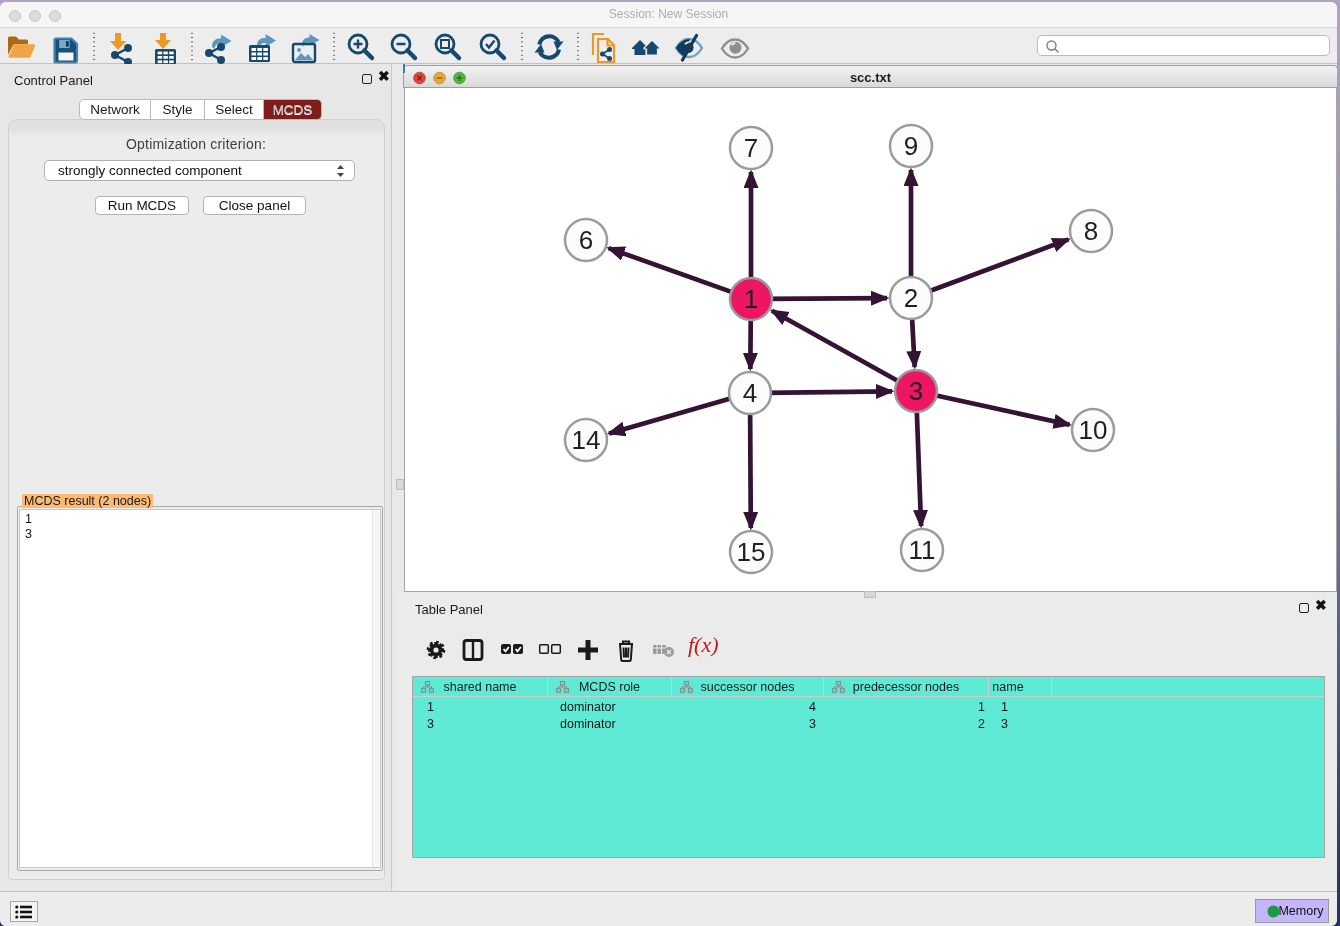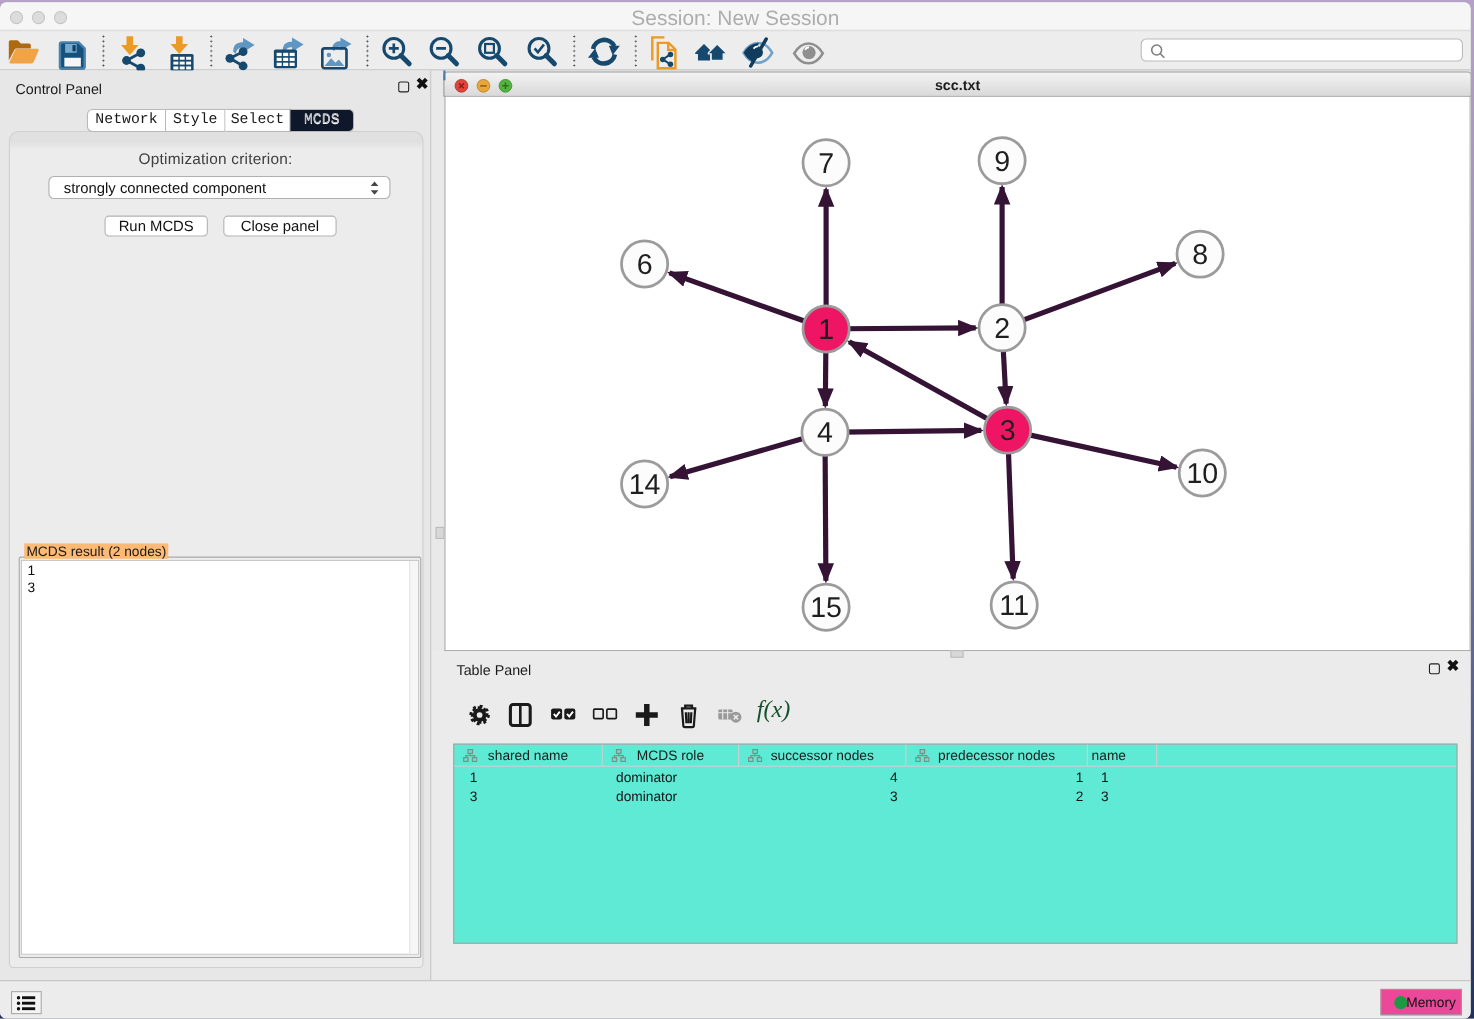--- a/index.html
+++ b/index.html
@@ -1,37 +1,37 @@
 <!DOCTYPE html>
 <html><head>
 <meta charset="utf-8">
 <style>
   * { margin:0; padding:0; box-sizing:border-box; }
   html,body { width:1340px; height:926px; overflow:hidden; }
   body { font-family:"Liberation Sans", sans-serif; background:linear-gradient(#b3a2c6 0%, #9a91b4 30%, #5f6790 65%, #22325a 100%); }
   #win { position:absolute; left:0; top:2px; width:1337px; height:924px; background:#e9e9e9; border-radius:6px 6px 6px 6px; overflow:hidden; }
   #titlebar { position:absolute; left:0; top:0; width:100%; height:26px; background:#f6f6f6; border-bottom:1px solid #d9d9d9; }
   .tl { position:absolute; top:8px; width:12px; height:12px; border-radius:50%; background:#dcdcdc; border:1px solid #c5c5c5; }
-  #wtitle { position:absolute; top:5px; left:0; width:100%; text-align:center; font-size:19px; color:#adadad; }
+  #wtitle { position:absolute; top:5px; left:0; width:100%; text-align:center; font-size:12px; color:#adadad; }
   #toolbar { position:absolute; left:0; top:27px; width:100%; height:35px; background:#ededed; border-bottom:1px solid #c2c2c2; }
   .sep { position:absolute; top:2px; height:31px; width:2px; background-image:radial-gradient(circle, #585858 0.8px, rgba(0,0,0,0) 1px); background-size:2px 4.4px; }
   .ticon { position:absolute; top:2px; }
   #searchbox { position:absolute; left:1037px; top:6px; width:293px; height:21px; background:#fff; border:1px solid #bbb; border-radius:5px; }
 
   
   #cpanel { position:absolute; left:0; top:62px; width:392px; height:827px; background:#e7e7e7; border-right:1px solid #c9c9c9; }
   #cp-head { position:absolute; left:14px; top:9px; font-size:13px; color:#1b1b1b; }
   .floatsq { position:absolute; width:10px; height:10px; border:1.5px solid #222; border-radius:2px; }
   .closex { position:absolute; font-size:14px; font-weight:bold; color:#111; }
   #cp-pane { position:absolute; left:8px; top:55px; width:377px; height:761px; background:linear-gradient(#e0e0e0 0px, #e0e0e0 9px, #ececec 16px); border:1px solid #d0d0d0; border-radius:9px 9px 4px 4px; }
-  .tabseg { position:absolute; display:flex; font-size:13.5px;font-family:Liberation Mono, monospace; }
+  .tabseg { position:absolute; display:flex; font-size:13.5px; }
   .tabseg .t { background:#fff; border:1px solid #b9b9b9; border-left:none; color:#1a1a1a; text-align:center; line-height:20px; height:21px; }
   .tabseg .t.first { border-left:1px solid #b9b9b9; border-radius:5px 0 0 5px; }
   .tabseg .t.last { border-radius:0 5px 5px 0; }
-  .tabseg .t.sel { background:#0f172a; color:#bdbdbd; text-shadow:0 1px 0 #fff; }
+  .tabseg .t.sel { background:#7f1d1d; color:#bdbdbd; text-shadow:0 1px 0 #fff; }
   #optlabel { position:absolute; left:0; top:72px; width:392px; text-align:center; font-size:14px; letter-spacing:0.2px; color:#404040; }
   #dropdown { position:absolute; left:44px; top:96px; width:311px; height:21px; background:#fff; border:1px solid #b0b0b0; border-radius:5px; font-size:13.5px; color:#111; line-height:19px; padding-left:13px; }
   .btn { position:absolute; height:19px; background:#fff; border:1px solid #b3b3b3; border-radius:4px; font-size:13.5px; color:#111; text-align:center; line-height:17px; }
   #mcdsgroup { position:absolute; left:17px; top:442px; width:366px; height:365px; border:1px solid #a9a9a9; border-radius:2px; }
   #mcdslegend { position:absolute; left:22px; top:430px; background:#fdba74; font-size:12.5px; color:#1a1a1a; padding:0 2px; }
   #mcdstext { position:absolute; left:19px; top:445px; width:362px; height:359px; background:#fff; border:1px solid #c9c9c9; font-size:12.5px; color:#111; padding:2px 0 0 5px; line-height:15px; }
   #mcdsscroll { position:absolute; left:372px; top:446px; width:8px; height:357px; background:#f6f6f6; border-left:1px solid #e3e3e3; }
 
   
   #netwin { position:absolute; left:404px; top:64px; width:933px; height:526px; background:#fff; border:1px solid #a5a5a5; border-top:none; }
@@ -41,21 +41,21 @@
   
   #tpanel { position:absolute; left:393px; top:590px; width:944px; height:299px; background:#ebebeb; }
   #tp-head { position:absolute; left:22px; top:10px; font-size:13px; color:#1b1b1b; }
   #tp-toolbar { position:absolute; left:17px; top:38px; width:906px; height:40px; }
   #ttable { position:absolute; left:19px; top:84px; width:913px; height:182px; background:#5eead4; border:1px solid #a5a5a5; }
   #thead { position:absolute; left:0; top:0; width:100%; height:20px; border-bottom:1px solid #cfcfcf; font-size:12.5px; color:#1c1c1c; }
   .hcell { position:absolute; top:0; height:20px; border-right:1px solid #cfcfcf; text-align:center; line-height:20px; }
   .trow { position:absolute; font-size:12.5px; color:#141414; height:17px; line-height:17px; }
   #statusbar { position:absolute; left:0; top:889px; width:1337px; height:35px; background:#ececec; border-top:1px solid #c2c2c2; }
   #listbtn { position:absolute; left:10px; top:9px; width:28px; height:21px; background:#f4f4f4; border:1px solid #a8a8a8; }
-  #membtn { position:absolute; left:1255px; top:7px; width:74px; height:24px; background:#ec4899; border:1px solid #9a9a9a; font-size:12.5px; color:#111; text-align:center; line-height:22px; padding-left:18px; }
+  #membtn { position:absolute; left:1255px; top:7px; width:74px; height:24px; background:#c4b5fd; border:1px solid #9a9a9a; font-size:12.5px; color:#111; text-align:center; line-height:22px; padding-left:18px; }
 </style>
 </head>
 <body>
 <div id="win">
   <div id="titlebar">
     <div class="tl" style="left:9px;"></div>
     <div class="tl" style="left:29px;"></div>
     <div class="tl" style="left:49px;"></div>
     <div id="wtitle">Session: New Session</div>
   </div>
@@ -320,21 +320,21 @@
         <svg style="position:absolute;left:241px;top:7px" width="26" height="26" viewBox="0 0 26 26">
           <g fill="#9a9a9a">
             <rect x="2" y="8" width="13" height="9" rx="1"></rect>
 <g stroke="#ebebeb" stroke-width="1">
               <path d="M2,11 h13 M6,8 v9 M10.5,8 v9"></path>
             </g>
 <circle cx="18" cy="15" r="5"></circle>
             <path d="M16,13 l4,4 M20,13 l-4,4" stroke="#ebebeb" stroke-width="1.4"></path>
           </g>
         </svg>
-        <div style="position:absolute;left:278px;top:2px;font-family:'Liberation Serif',serif;font-style:italic;font-size:22px;color:#14532d">f(x)</div>
+        <div style="position:absolute;left:278px;top:2px;font-family:'Liberation Serif',serif;font-style:italic;font-size:22px;color:#b91c1c">f(x)</div>
       </div>
     <div id="ttable">
       <div id="thead">
           <div class="hcell" style="left:0px;width:135px;"><svg width="13" height="12" viewBox="0 0 13 12" style="position:absolute;left:8px;top:4px">
               <g fill="none" stroke="#8a8a8a" stroke-width="1.2">
                 <rect x="4.5" y="0.5" width="4" height="3.4"></rect>
                 <rect x="0.5" y="7.8" width="4" height="3.4"></rect>
                 <rect x="8.5" y="7.8" width="4" height="3.4"></rect>
                 <path d="M6.5,4 v2 M2.5,7.8 v-1.8 h8 v1.8"></path>
               </g>

